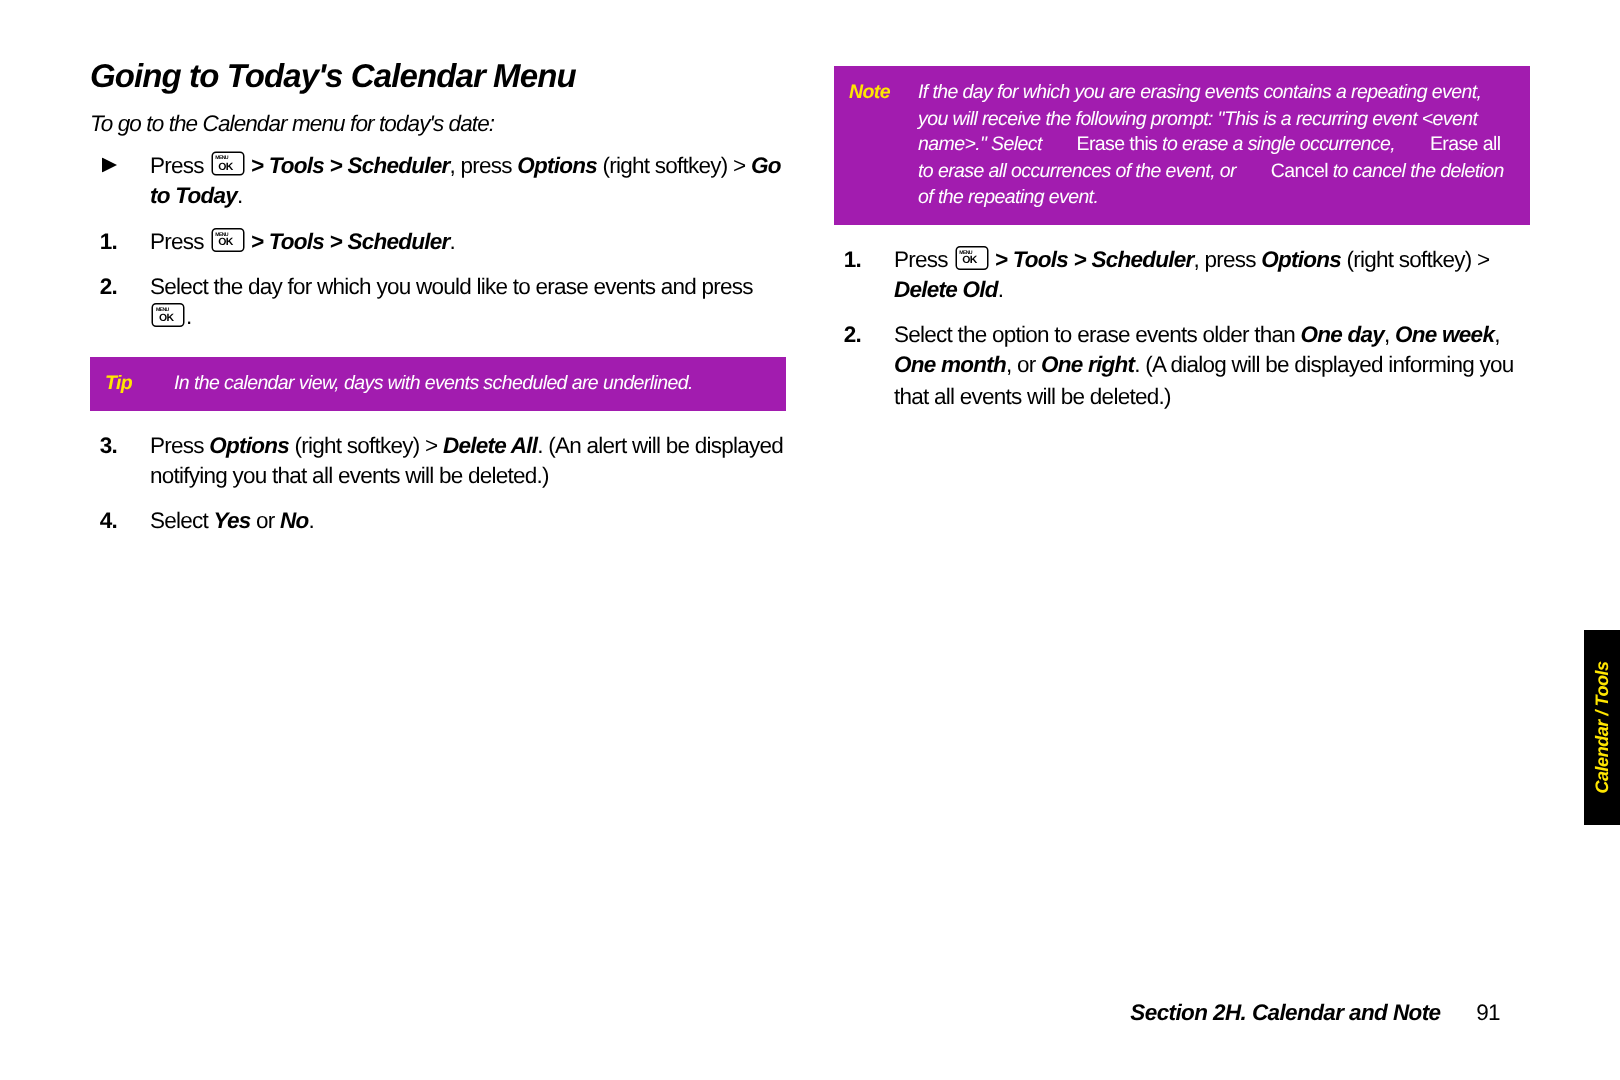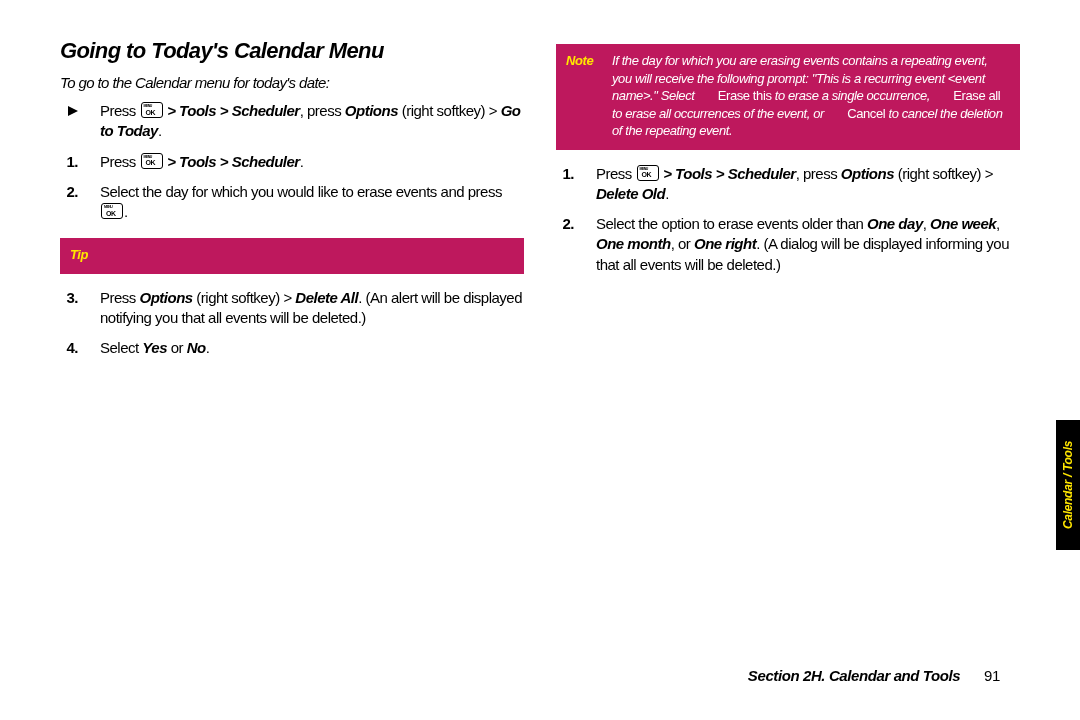--- a/index.html
+++ b/index.html
@@ -75,21 +75,21 @@
     }
     .ok-key::after {
       content: "OK";
       font-size: 7px;
       font-weight: 900;
       position: absolute;
       bottom: 0px; left: 4px;
     }
     i.b { font-weight: bold; font-style: italic; }
     .callout {
-      background: #be185d;
+      background: #a21caf;
       color: #fff;
       display: flex;
       padding: 8px 10px 10px 10px;
       margin: 6px 0 14px 0;
       font-style: italic;
       font-size: 13px;
       line-height: 1.35;
       letter-spacing: -0.4px;
     }
     .callout .tag {
@@ -164,20 +164,21 @@
 
     <div class="step-row">
       <div class="marker">2.</div>
       <div class="step-body">
         <span>Select the day for which you would like to erase events and press </span><span class="ok-key"></span><span>.</span>
       </div>
     </div>
 
     <div class="callout">
       <div class="tag">Tip</div>
+      <div class="body">In the calendar view, days with events scheduled are underlined.</div>
     </div>
 
     <div class="step-row">
       <div class="marker">3.</div>
       <div class="step-body">
         <span>Press </span><i class="b">Options</i><span> (right softkey) &gt; </span><i class="b">Delete All</i><span>. (An alert will be displayed notifying you that all events will be deleted.)</span>
       </div>
     </div>
 
     <div class="step-row">
@@ -207,19 +208,19 @@
     <div class="step-row">
       <div class="marker">2.</div>
       <div class="step-body">
         <span>Select the option to erase events older than </span><i class="b">One day</i><span>, </span><i class="b">One week</i><span>, </span><i class="b">One month</i><span>, or </span><i class="b">One right</i><span>. (A dialog will be displayed informing you that all events will be deleted.)</span>
       </div>
     </div>
   </div>
 </div>
 
 <div class="footer">
-  <span>Section 2H. Calendar and Tools</span>
+  <span>Section 2H. Calendar and Note</span>
   <span class="pn">91</span>
 </div>
 
 <div class="side-tab">
   <span>Calendar / Tools</span>
 </div>
 
 </body></html>

